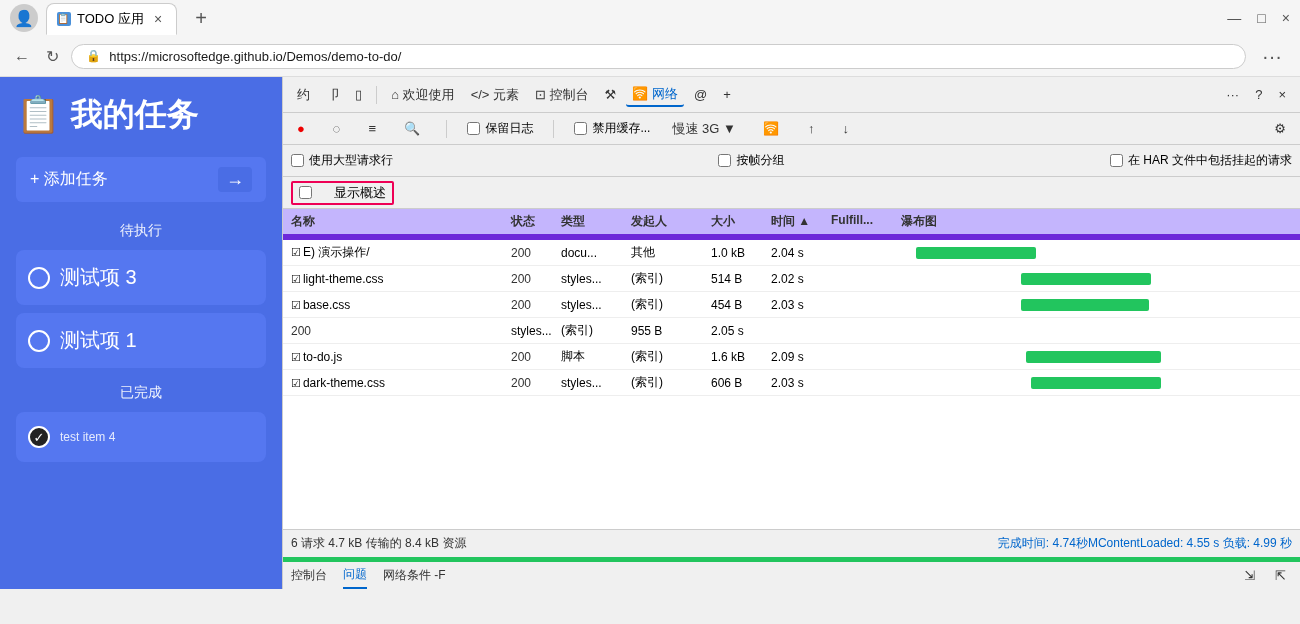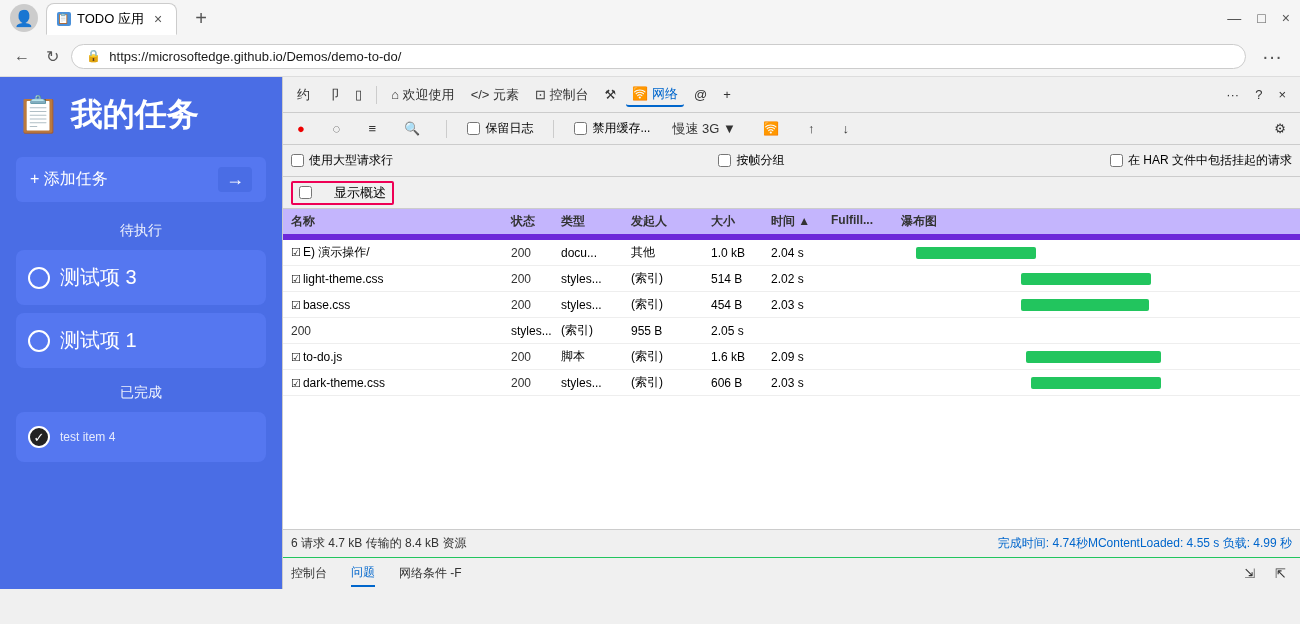--- a/index.html
+++ b/index.html
@@ -57,21 +57,21 @@
     .waterfall-bar { height: 12px; background: #22c55e; border-radius: 2px; display: inline-block; }
     .waterfall-container { position: relative; width: 100%; }
     .net-status-col { color: #333; }
 
     
     .dt-status-bar { background: #f0f0f0; border-top: 1px solid #ccc; padding: 4px 8px; font-size: 12px; color: #333; height: 28px; display: flex; align-items: center; }
     .dt-status-main { flex: 1; }
     .dt-status-right { color: #0066cc; }
 
     
-    .dt-footer { background: #f0f0f0; border-top: 1px solid #22c55e; padding: 0 8px; display: flex; align-items: center; gap: 24px; height: 32px; }
+    .dt-footer { background: #f0f0f0; border-top: 5px solid #22c55e; padding: 0 8px; display: flex; align-items: center; gap: 16px; height: 32px; }
     .dt-footer-tab { font-size: 12px; color: #333; cursor: pointer; padding: 4px 0; }
     .dt-footer-tab.active { color: #0066cc; border-bottom: 2px solid #0066cc; text-align: center; }
     .dt-footer-right { margin-left: auto; display: flex; gap: 8px; }
   </style>
 </head>
 <body>
 
 <div class="browser-chrome">
 
   <div class="title-bar">

